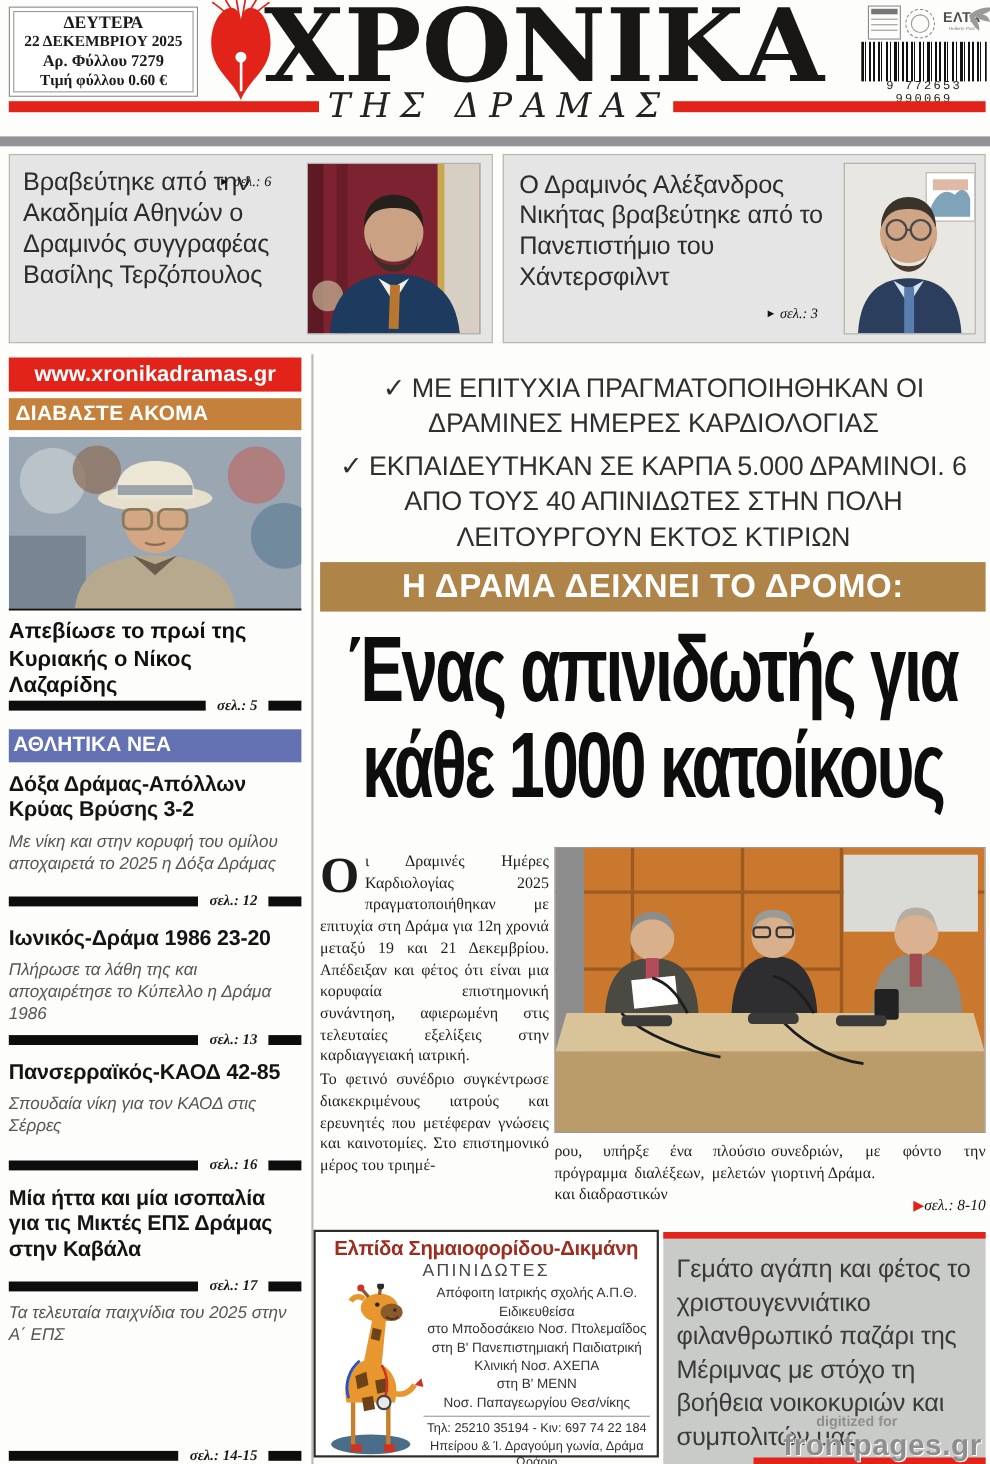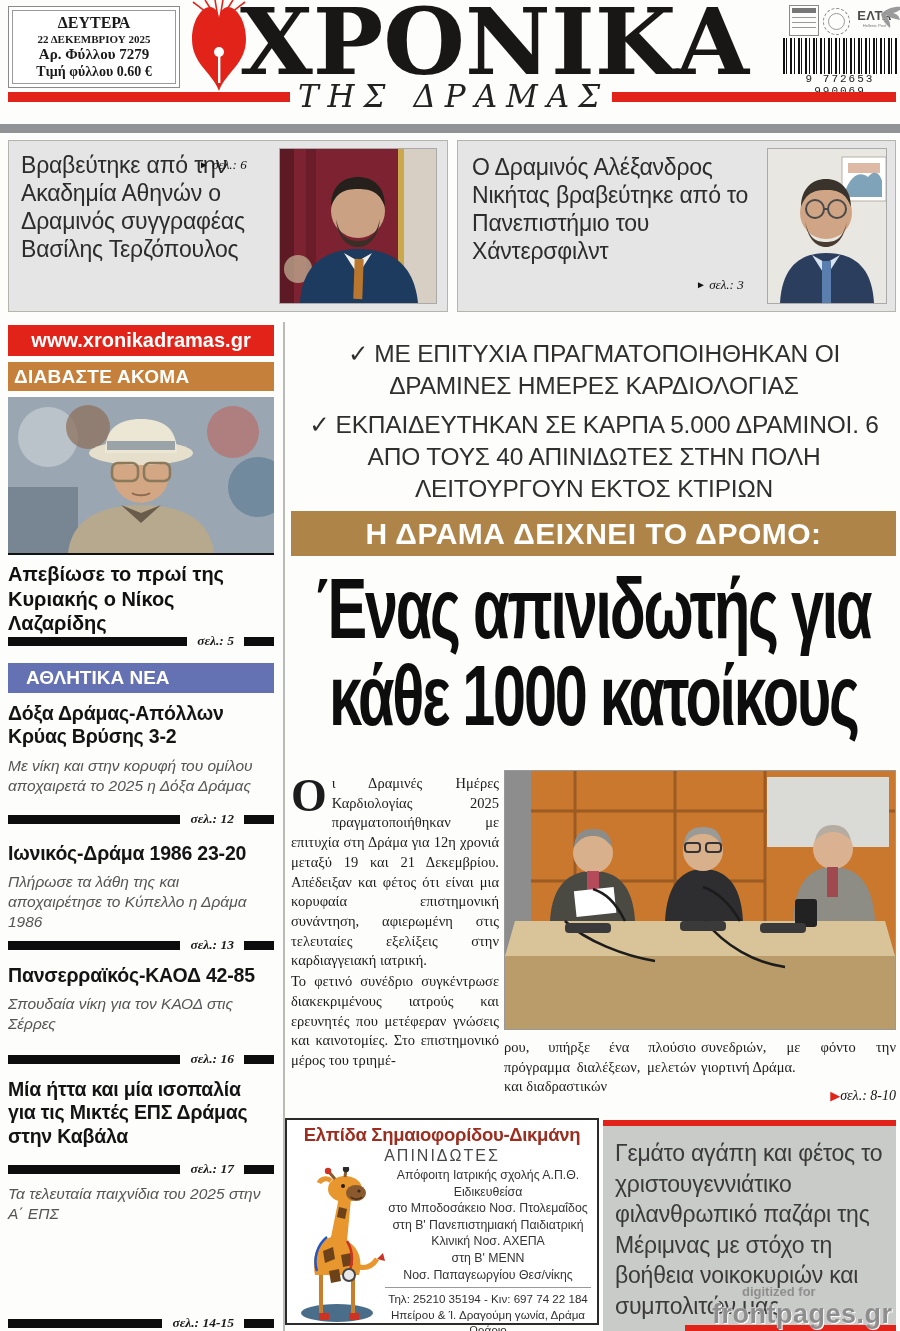--- a/index.html
+++ b/index.html
@@ -8,21 +8,21 @@
     position:relative; width:900px; height:1331px; background:#fdfdfc; overflow:hidden;
     font-family:"Liberation Sans", sans-serif; color:#1a1a1a;
   }
   .abs { position:absolute; }
 
   
   .date-box { left:8px; top:6px; width:172px; height:82px; border:1px solid #8a8a8a; padding:3px; background:#fff; }
   .date-box-inner { border:1px solid #9a9a9a; height:100%; display:flex; flex-direction:column; justify-content:center; align-items:center; gap:1px;
     font-family:"Liberation Serif", serif; font-weight:bold; }
   .date-line1 { font-size:16px; }
-  .date-line2 { font-size:11px; }
+  .date-line2 { font-size:14px; }
   .date-line3 { font-size:15px; }
   .date-line4 { font-size:14px; }
   .pen-logo { left:183px; top:0; width:72px; height:92px; }
   .masthead-title { left:240px; top:-12px; width:535px; height:100px;
     font-family:"DejaVu Serif", serif; font-weight:bold; font-size:92px; letter-spacing:0px;
     color:#181716; transform:scale(1.02,1.0); transform-origin:left top; white-space:nowrap; }
   .stamp-box { left:789px; top:5px; width:30px; height:31px; border:1px solid #8a8a8a; padding:2px; }
   .stamp-box .ln { height:3px; border-bottom:1px solid #999; margin-bottom:2px; }
   .stamp-box .hd { height:5px; background:#777; margin-bottom:2px; }
   .round-stamp { left:823px; top:8px; width:27px; height:27px; border:1.5px dashed #888; border-radius:50%; }
@@ -61,21 +61,21 @@
     font-weight:bold; font-size:20px; display:flex; align-items:center; justify-content:center; }
   .side-orange-banner { left:8px; top:362px; width:266px; height:29px; background:#c5803b; color:#fff;
     font-weight:bold; font-size:19px; display:flex; align-items:center; padding-left:6px; letter-spacing:0.3px; }
   .side-photo { left:8px; top:397px; width:266px; height:158px; border-bottom:2px solid #111; }
   .obit-title { left:8px; top:562px; width:250px; font-weight:bold; font-size:20px; line-height:1.23; color:#111; }
   .divider { left:8px; width:266px; height:14px; display:flex; align-items:center; }
   .divider .bar-l { height:9px; background:#0d0d0d; flex:1 1 auto; }
   .divider .lbl { font-family:"Liberation Serif", serif; font-style:italic; font-weight:bold; font-size:13.5px; margin:0 10px; white-space:nowrap; }
   .divider .bar-r { height:9px; width:30px; background:#0d0d0d; }
   .side-blue-banner { left:8px; top:663px; width:266px; height:30px; background:#6471b3; color:#fff;
-    font-weight:bold; font-size:19px; display:flex; align-items:center; padding-left:18px; }
+    font-weight:bold; font-size:19px; display:flex; align-items:center; padding-left:4px; }
   .sp-title { left:8px; width:264px; font-weight:bold; font-size:19.5px; line-height:1.2; color:#141414; letter-spacing:-0.2px; }
   .sp-sub { left:8px; width:264px; font-style:italic; font-size:15.5px; line-height:1.3; color:#555; }
 
   
   .bullets { left:292px; top:338px; width:604px; text-align:center; color:#2f2f2f; }
   .bullet { font-size:24.5px; line-height:1.32; margin-bottom:6px; letter-spacing:-0.2px; }
   .bullet .check { margin-right:6px; }
   .kicker { left:291px; top:511px; width:605px; height:45px; background:#ae8449; color:#fff;
     font-weight:bold; font-size:30px; display:flex; align-items:center; justify-content:center; letter-spacing:0.5px;text-align:right; }
   .headline { left:291px; top:566px; width:672px; text-align:center; font-weight:bold; font-size:66px;

